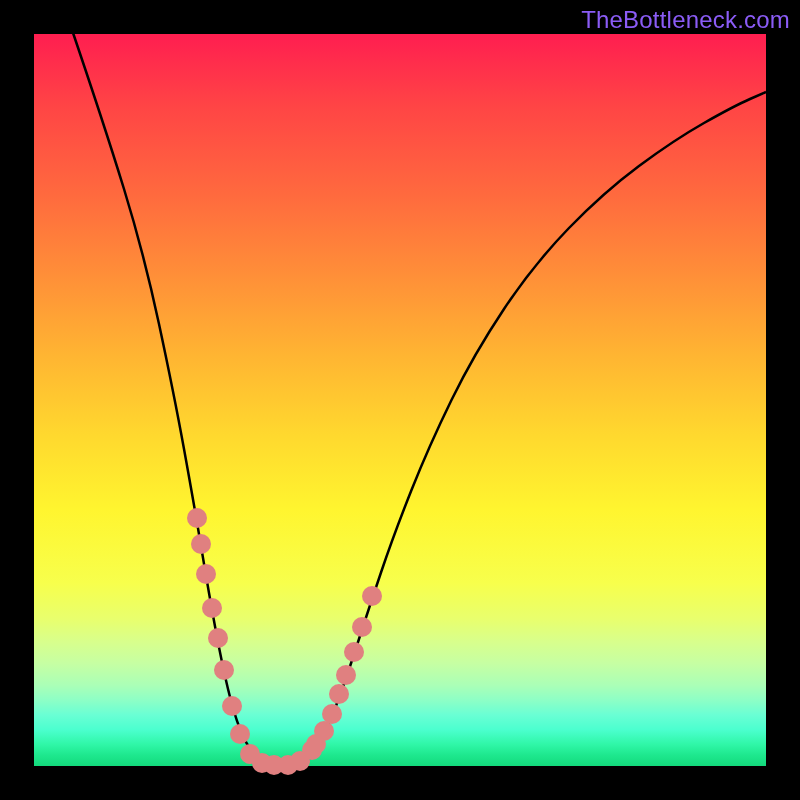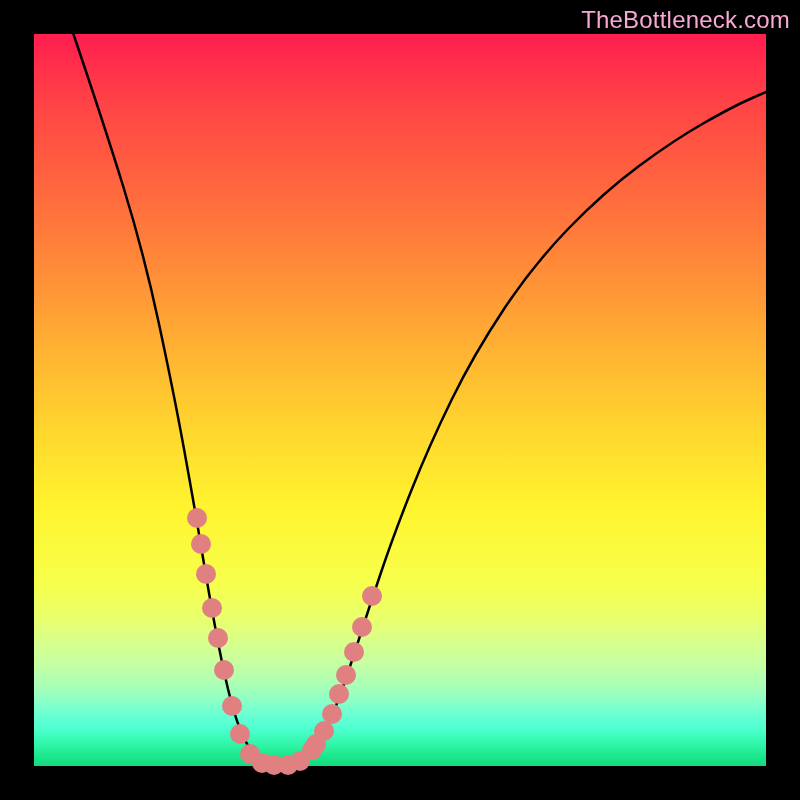--- a/index.html
+++ b/index.html
@@ -44,21 +44,21 @@
       #4cffcf 95%,
       #30f7a8 97%,
       #1ee88e 98.5%,
       #13da7c 100%
     );
   }
   .watermark {
     position: absolute;
     top: 6px;
     right: 10px;
-    color: #f9a8d4;
+    color: #8b5cf6;
     font-size: 24px;
     font-weight: 500;
     letter-spacing: 0.2px;
   }
   svg.curve {
     position: absolute;
     left: 0;
     top: 0;
     width: 732px;
     height: 732px;

